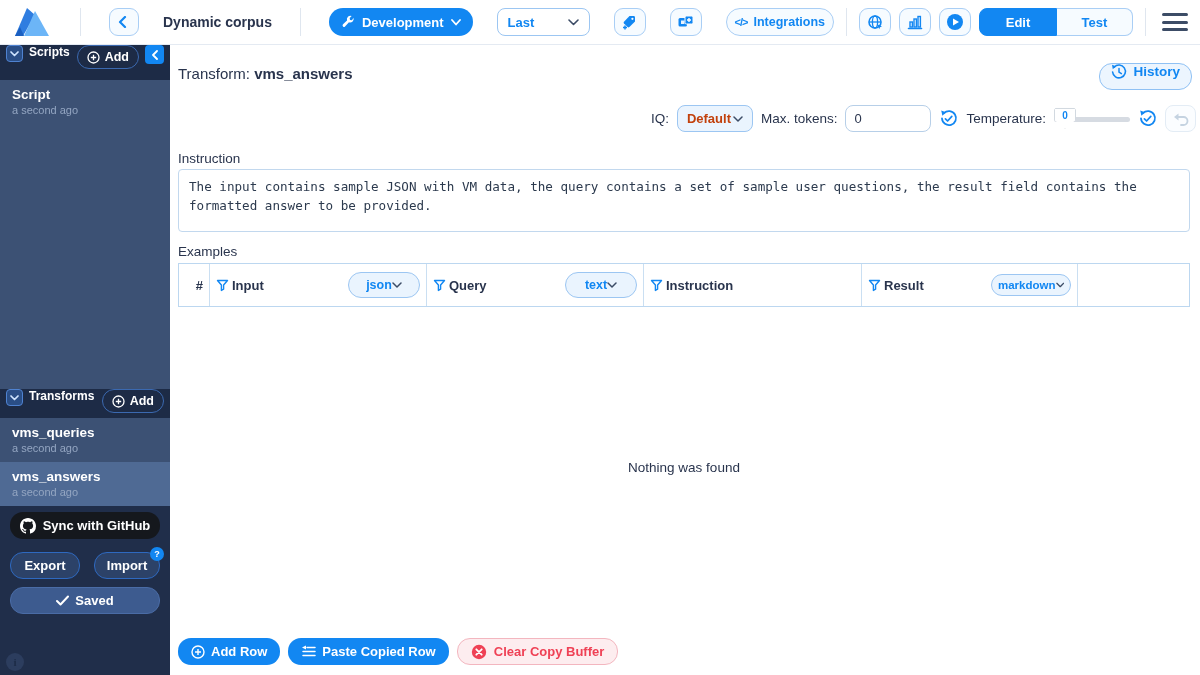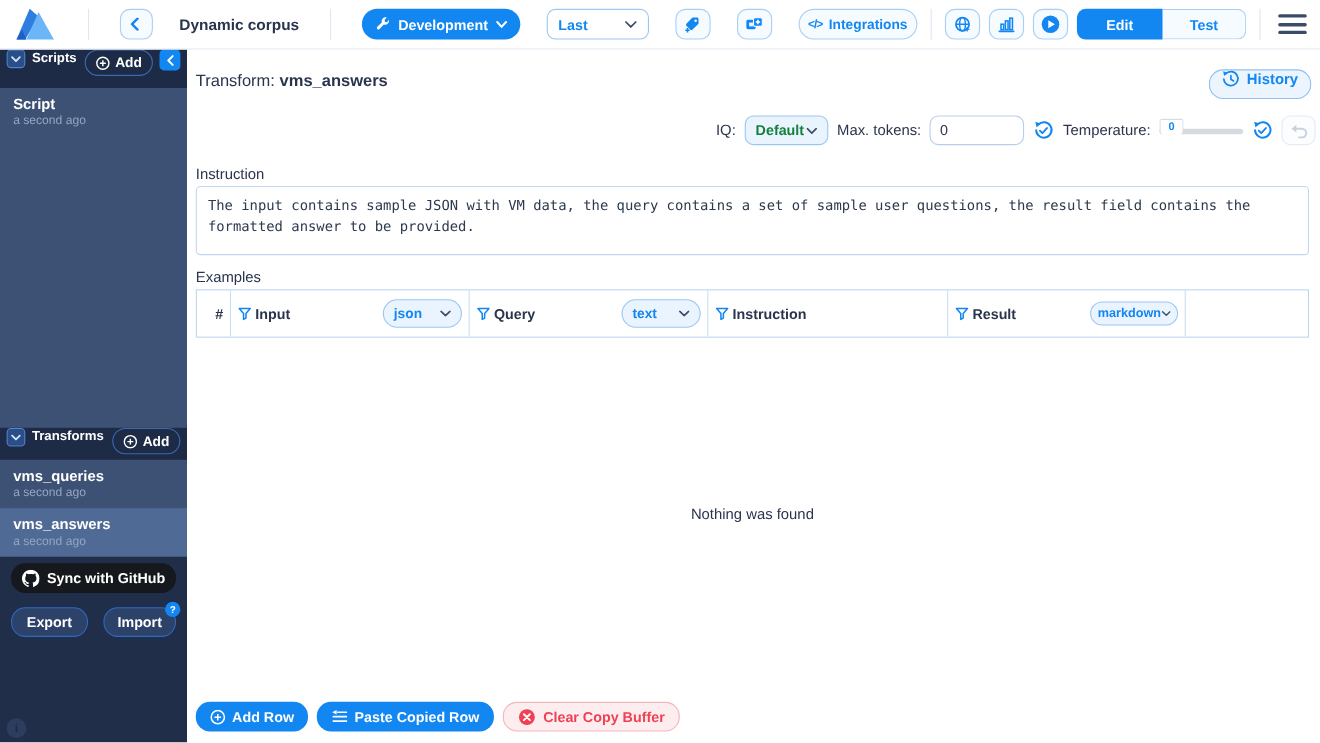--- a/index.html
+++ b/index.html
@@ -78,21 +78,21 @@
   .main { position:absolute; top:45px; left:170px; width:1030px; height:630px; background:#fff; }
   .m-head { position:absolute; top:20px; left:8px; font-size:15px; color:#29344d; }
   .m-head b { font-weight:bold; }
   .historybtn { position:absolute; top:18px; right:8px; height:27px; border-radius:13px;
     background:#ecf5fe; border:1px solid #8fc1f4; color:#1287f2; font-size:13.5px;
     font-weight:bold; display:inline-flex; align-items:flex-start; gap:6px; padding:0 11px; cursor:pointer; }
 
   .controls { position:absolute; top:60px; right:4px; display:flex; align-items:center; gap:8px; }
   .ctl-label { font-size:13.5px; color:#29344d; }
   .iqsel { height:27px; width:76px; border:1px solid #9cc6f2; background:#eaf4fe;
-    border-radius:8px; color:#15803d; font-size:13px; font-weight:bold;
+    border-radius:8px; color:#c2410c; font-size:13px; font-weight:bold;
     display:inline-flex; align-items:center; justify-content:space-between; padding:0 9px; cursor:pointer; }
   .tok-input { height:27px; width:86px; border:1px solid #b7cfe8; border-radius:8px;
     padding:0 8px; font-size:13px; color:#29344d; font-family:"Liberation Sans",sans-serif; }
   .resetbtn { width:19px; height:19px; cursor:pointer; display:flex; }
   .slider { position:relative; width:76px; height:22px; cursor:pointer; }
   .slider .track { position:absolute; left:0; right:0; top:9px; height:5px;
     background:#d6dbe2; border-radius:3px; }
   .slider .handle { position:absolute; left:0; top:0; width:22px; height:21px;
     background:#fff; border:1px solid #d2d9e0; box-shadow:0 1px 2px rgba(0,0,0,.18);
     clip-path:polygon(8% 0,92% 0,100% 12%,100% 58%,50% 100%,0 58%,0 12%);
@@ -110,21 +110,21 @@
   .ex-table { position:absolute; top:218px; left:8px; width:1012px; height:44px;
     display:grid; grid-template-columns:31px 217px 217px 218px 216px 1fr;
     border:1px solid #bcd7f0; }
   .th { border-right:1px solid #cadff2; display:flex; align-items:center;
     padding:0 6px; gap:3px; }
   .th:last-child { border-right:none; }
   .th-num { justify-content:flex-end; font-size:13px; font-weight:bold; color:#29344d; }
   .th .lbl { font-size:13px; font-weight:bold; color:#29344d; }
   .colsel { margin-left:auto; height:26px; width:72px; border:1px solid #9cc6f2;
     background:#eaf4fe; border-radius:13px; color:#1287f2; font-size:12.5px; font-weight:bold;
-    display:inline-flex; align-items:center; justify-content:space-between; padding:0 9px; cursor:pointer; }
+    display:inline-flex; align-items:center; justify-content:center; padding:0 9px; cursor:pointer; }
   .colsel.sm { width:80px; height:22px; font-size:11.5px; padding:0 6px; }
 
   .empty-msg { position:absolute; top:415px; left:8px; width:1012px; text-align:center;
     font-size:13.5px; color:#29344d; }
 
   .footer-btns { position:absolute; bottom:10px; left:8px; display:flex; gap:8px; }
   .bluebtn { height:27px; background:#1287f2; border:none; border-radius:13px; color:#fff;
     font-size:13px; font-weight:bold; display:inline-flex; align-items:center; gap:6px;
     padding:0 13px; cursor:pointer; }
   .dangerbtn { height:27px; background:#fdedef; border:1px solid #f3b6bf; border-radius:13px;
@@ -288,20 +288,26 @@
     <div class="exp-row">
       <button class="darkbtn exp">
         <span>Export</span>
       </button>
       <button class="darkbtn imp">
         <span>Import</span>
         <span class="qbadge">?</span>
       </button>
     </div>
 
+    <button class="savedbtn">
+      <svg width="13" height="11" viewBox="0 0 13 11">
+          <polyline points="1,6 4.5,9.5 12,1.5" fill="none" stroke="#fff" stroke-width="2" stroke-linecap="round" stroke-linejoin="round"></polyline>
+        </svg>
+      <span>Saved</span>
+    </button>
 
     <div class="info-float">i</div>
   </div>
 
   <div class="main">
 
     <div class="m-head">
       <span>Transform:</span>
       <b>vms_answers</b>
     </div>

